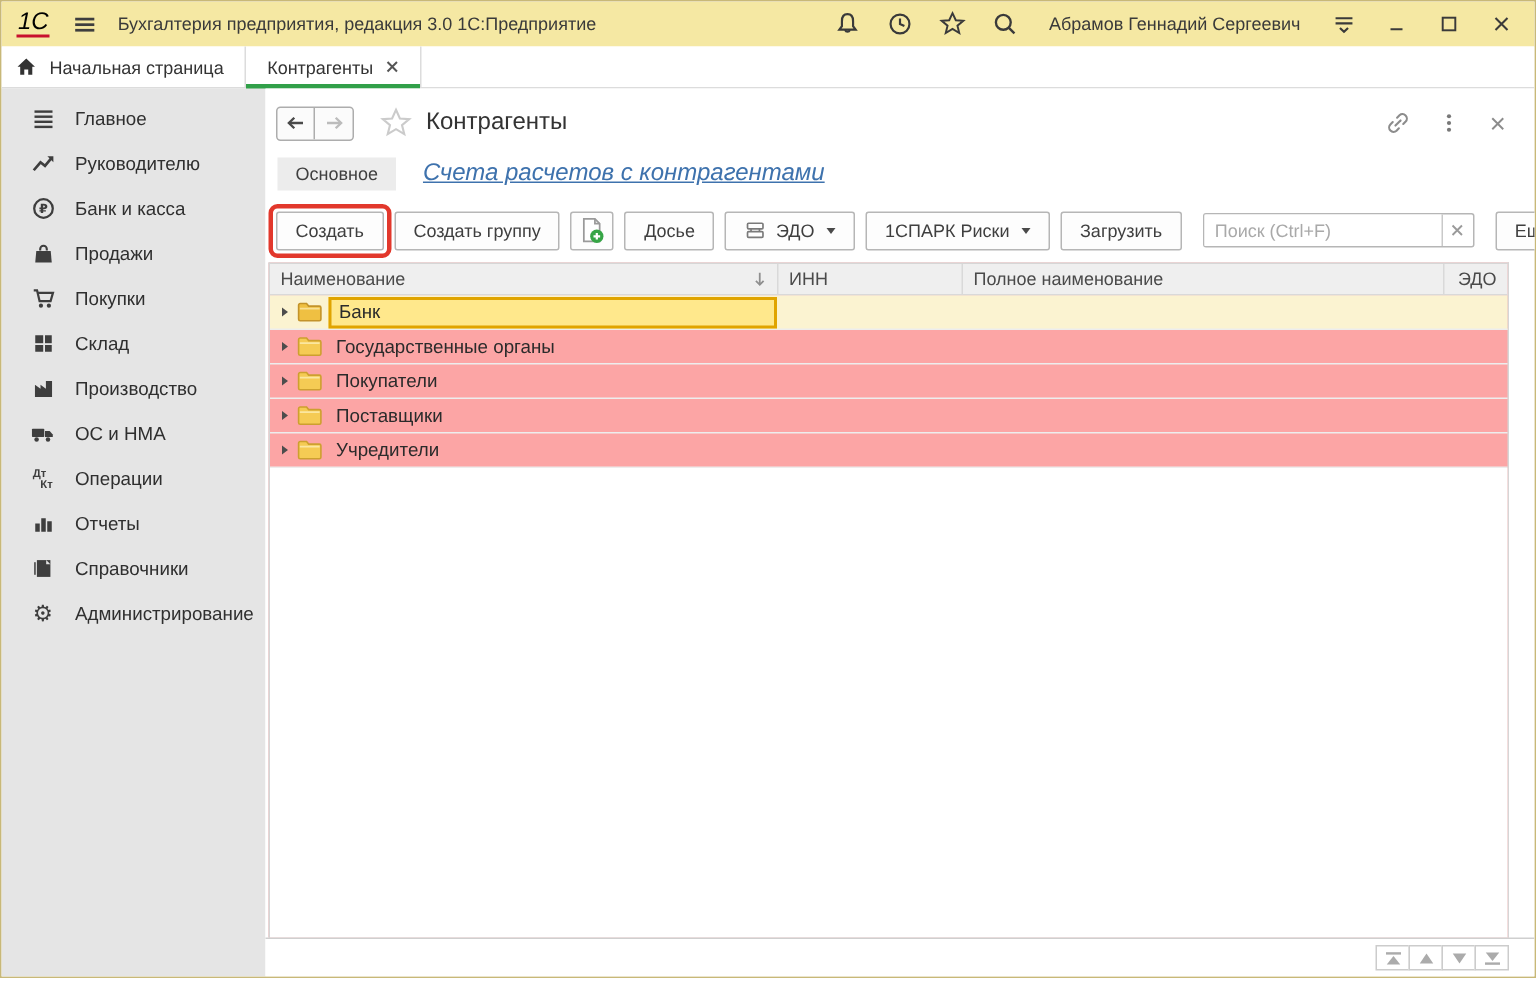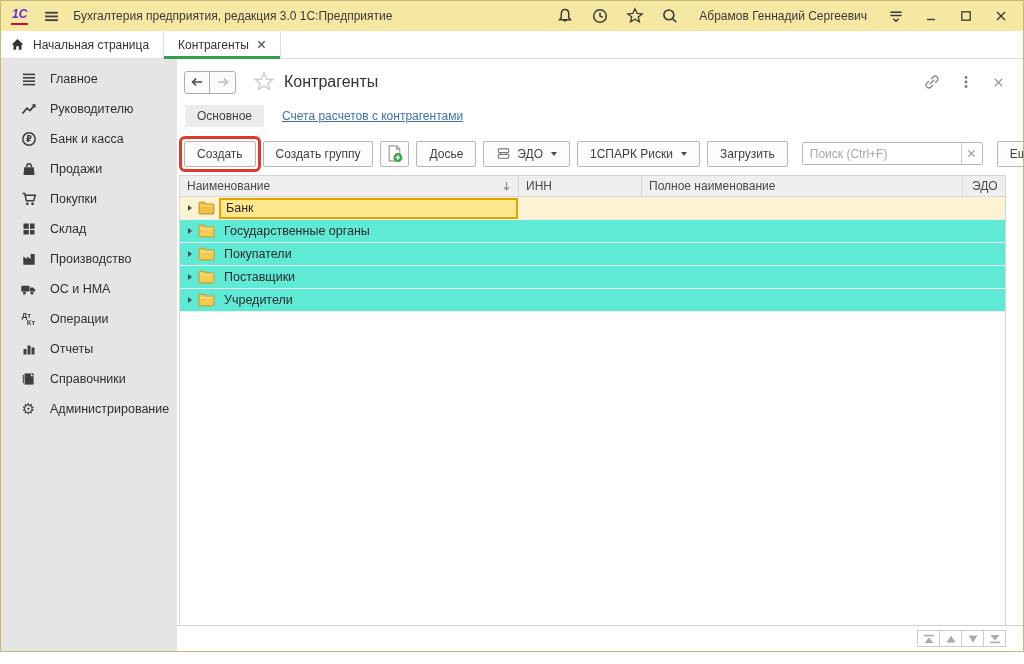--- a/index.html
+++ b/index.html
@@ -6,21 +6,21 @@
   html,body { background:#FFFFFF; font-family:"Liberation Sans", sans-serif; }
   .window {
     position:relative; width:1024px; height:652px;
     border:1px solid #C8B878; background:#FFFFFF; overflow:hidden;
   }
   
   .titlebar {
     height:30px; background:#F5E8A3; display:flex; align-items:center;
     padding:0 12px 0 10px;
   }
-  .logo { color:#6d28d9; font-weight:bold; font-style:italic; font-size:12px;
+  .logo { color:#000000; font-weight:normal; font-style:italic; font-size:16px;
     border-bottom:2px solid #C8102E; line-height:15px; padding:0 1px 1px 1px; margin-right:13px; }
   .tb-ic { display:flex; align-items:center; justify-content:center; width:20px; height:20px; }
   .tb-title { font-size:12px; color:#3A3A3A; margin-left:12px; }
   .tb-right { margin-left:auto; display:flex; align-items:center; gap:15px; }
   .tb-user { font-size:12px; color:#3A3A3A; margin:0 4px; }
   
   .tabstrip { height:28px; background:#FFFFFF; border-bottom:1px solid #DCDCDC; display:flex; }
   .tab { display:flex; align-items:center; gap:8px; padding:0 14px; font-size:12px; color:#333;
     border-right:1px solid #DCDCDC; position:relative; cursor:default; }
   .tab.first { padding-left:9px; }
@@ -38,41 +38,41 @@
   .content { flex:1; background:#FFF; display:flex; flex-direction:column; min-width:0; position:relative; }
   .ch-row { margin:11px 10px 0 7px; display:flex; align-items:center; height:24px; }
   .navgrp { display:flex; border:1px solid #ADADAD; border-radius:3px; background:#FBFBFB; overflow:hidden; }
   .navbtn { width:25px; height:21px; display:flex; align-items:center; justify-content:center; }
   .navbtn.first { border-right:1px solid #ADADAD; }
   .pg-star { margin:0 9px 0 17px; display:flex; }
   .pg-title { font-size:16px; color:#333; }
   .ch-icons { margin-left:auto; display:flex; align-items:center; gap:19px; padding-right:8px; }
   .subnav { margin:11px 0 0 8px; display:flex; align-items:center; gap:18px; height:21px; }
   .viewtab { background:#ECECEC; color:#3F3F3F; font-size:12px; padding:4px 12px; }
-  .navlink { font-size:12px; color:#3E72AD; text-decoration:underline; cursor:pointer; }
+  .navlink { font-size:16px; color:#3E72AD; text-decoration:underline; cursor:pointer;font-style:italic; }
   
   .toolbar { margin:15px 8px 0 7px; display:flex; align-items:center; gap:7px; height:25px; }
   .btn { height:26px; background:#FDFDFD; border:1px solid #B6B6B6; border-radius:2px;
     font-size:12px; color:#3F3F3F; padding:0 12px; display:flex; align-items:center; gap:6px;
     font-family:"Liberation Sans", sans-serif; cursor:default; white-space:nowrap; }
   .btn.iconbtn { padding:0 4px; }
   .caret { width:0; height:0; border-left:3.5px solid transparent; border-right:3.5px solid transparent;
     border-top:4px solid #4A4A4A; margin-left:2px; }
   .annot-wrap { position:relative; display:flex; }
   .red-box { position:absolute; left:-5px; top:-5px; right:-5px; bottom:-5px;
     border:3px solid #E2382C; border-radius:6px; pointer-events:none; }
   .searchbox { display:flex; align-items:stretch; border:1px solid #B6B6B6; border-radius:2px; height:23px; background:#FFF; }
   .searchbox input { border:none; outline:none; width:158px; font-size:12px; padding:0 7px;
     font-family:"Liberation Sans", sans-serif; color:#333; }
   .searchbox input::placeholder { color:#A9A9A9; }
   .search-clear { width:21px; border-left:1px solid #C9C9C9; display:flex; align-items:center; justify-content:center; }
   .spacer8 { width:3px; }
   
   .tablewrap { flex:1; margin:9px 17px 0 2px; border:1px solid #D6D6D6; border-bottom:none;
-    display:flex; flex-direction:column; min-height:0; background:#5eead4; }
+    display:flex; flex-direction:column; min-height:0; background:#fca5a5; }
   .thead { height:21px; background:#EFEFEF; display:flex; flex:none; border-bottom:1px solid #D9D9D9; }
   .th { display:flex; align-items:center; font-size:12px; color:#4A4A4A; padding-left:7px;
     border-right:1px solid #D9D9D9; }
   .th.c1 { width:339px; justify-content:space-between; padding-right:6px; }
   .th.c2 { width:123px; } .th.c3 { width:321px; } .th.c4 { flex:1; border-right:none; padding-left:9px; }
   .trow { height:23px; display:flex; align-items:center; border-bottom:1px solid #EDEDED; flex:none; }
   .trow.sel { background:#FBF3D1; }
   .expander { width:0; height:0; border-left:4px solid #4D4D4D; border-top:3.5px solid transparent;
     border-bottom:3.5px solid transparent; margin-left:8px; flex:none; }
   .foldwrap { margin-left:6px; display:flex; flex:none; }

